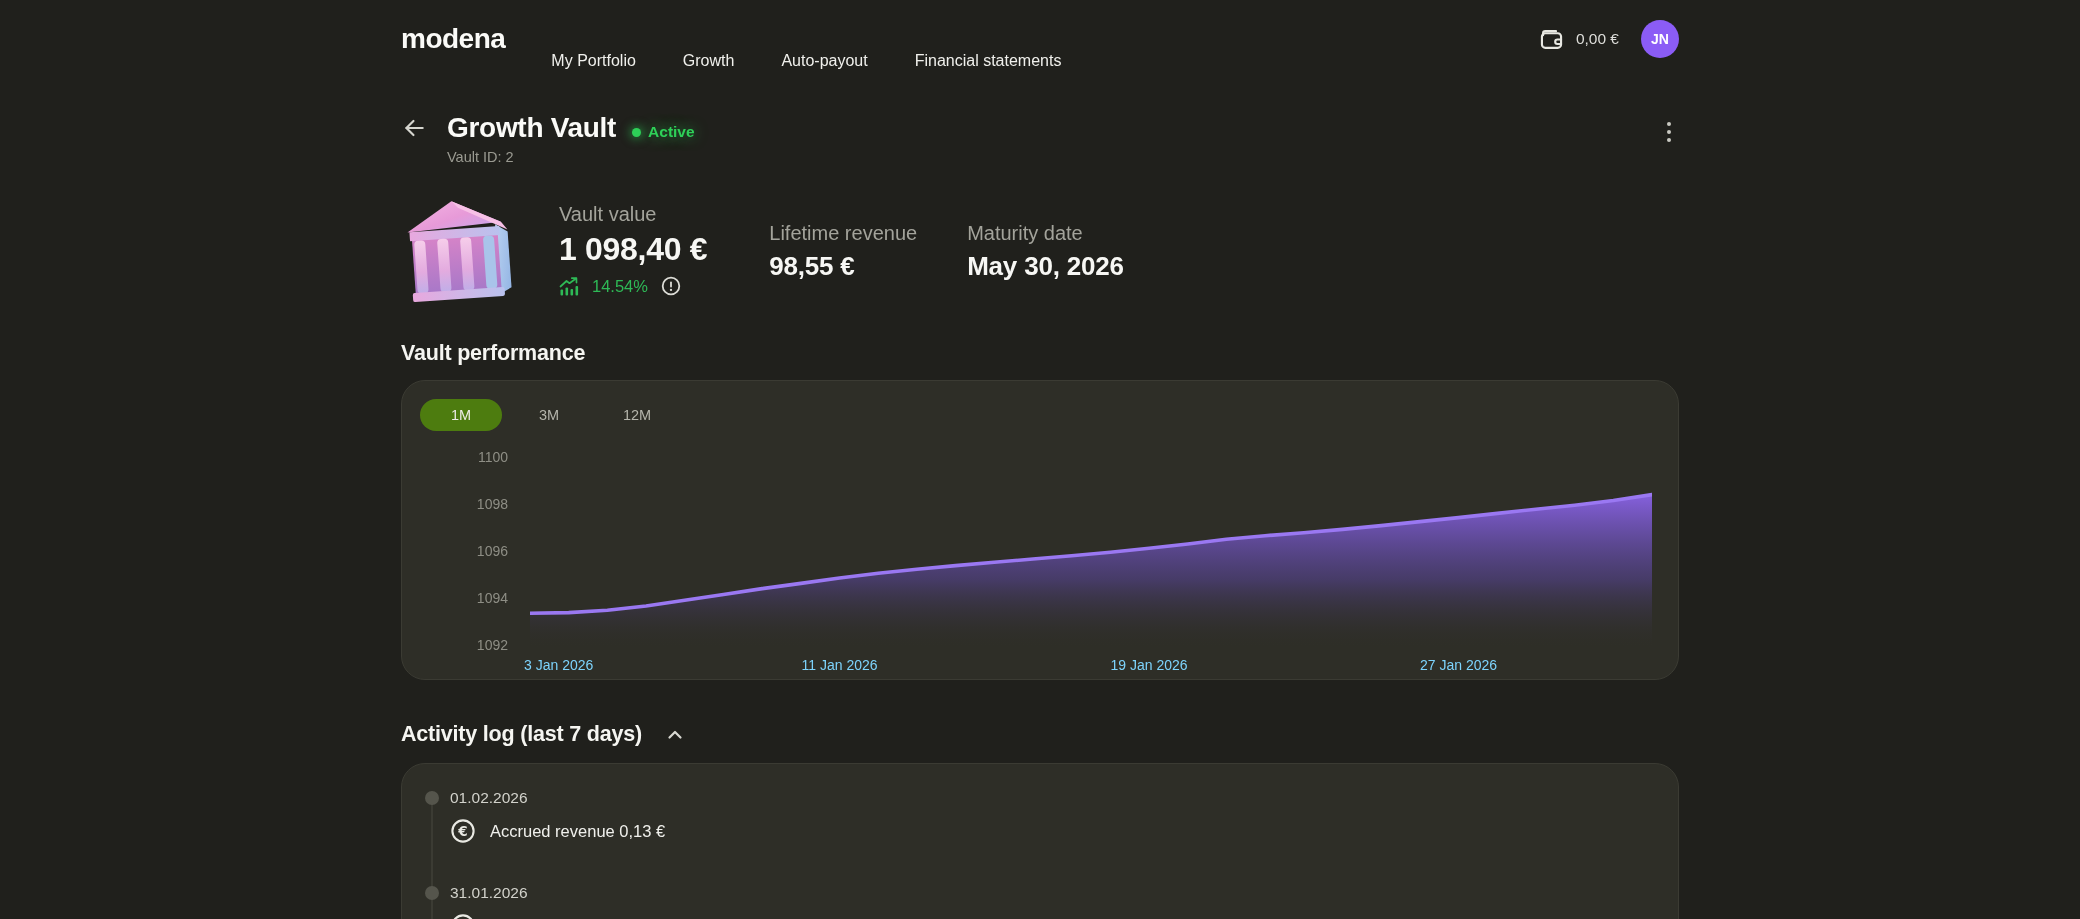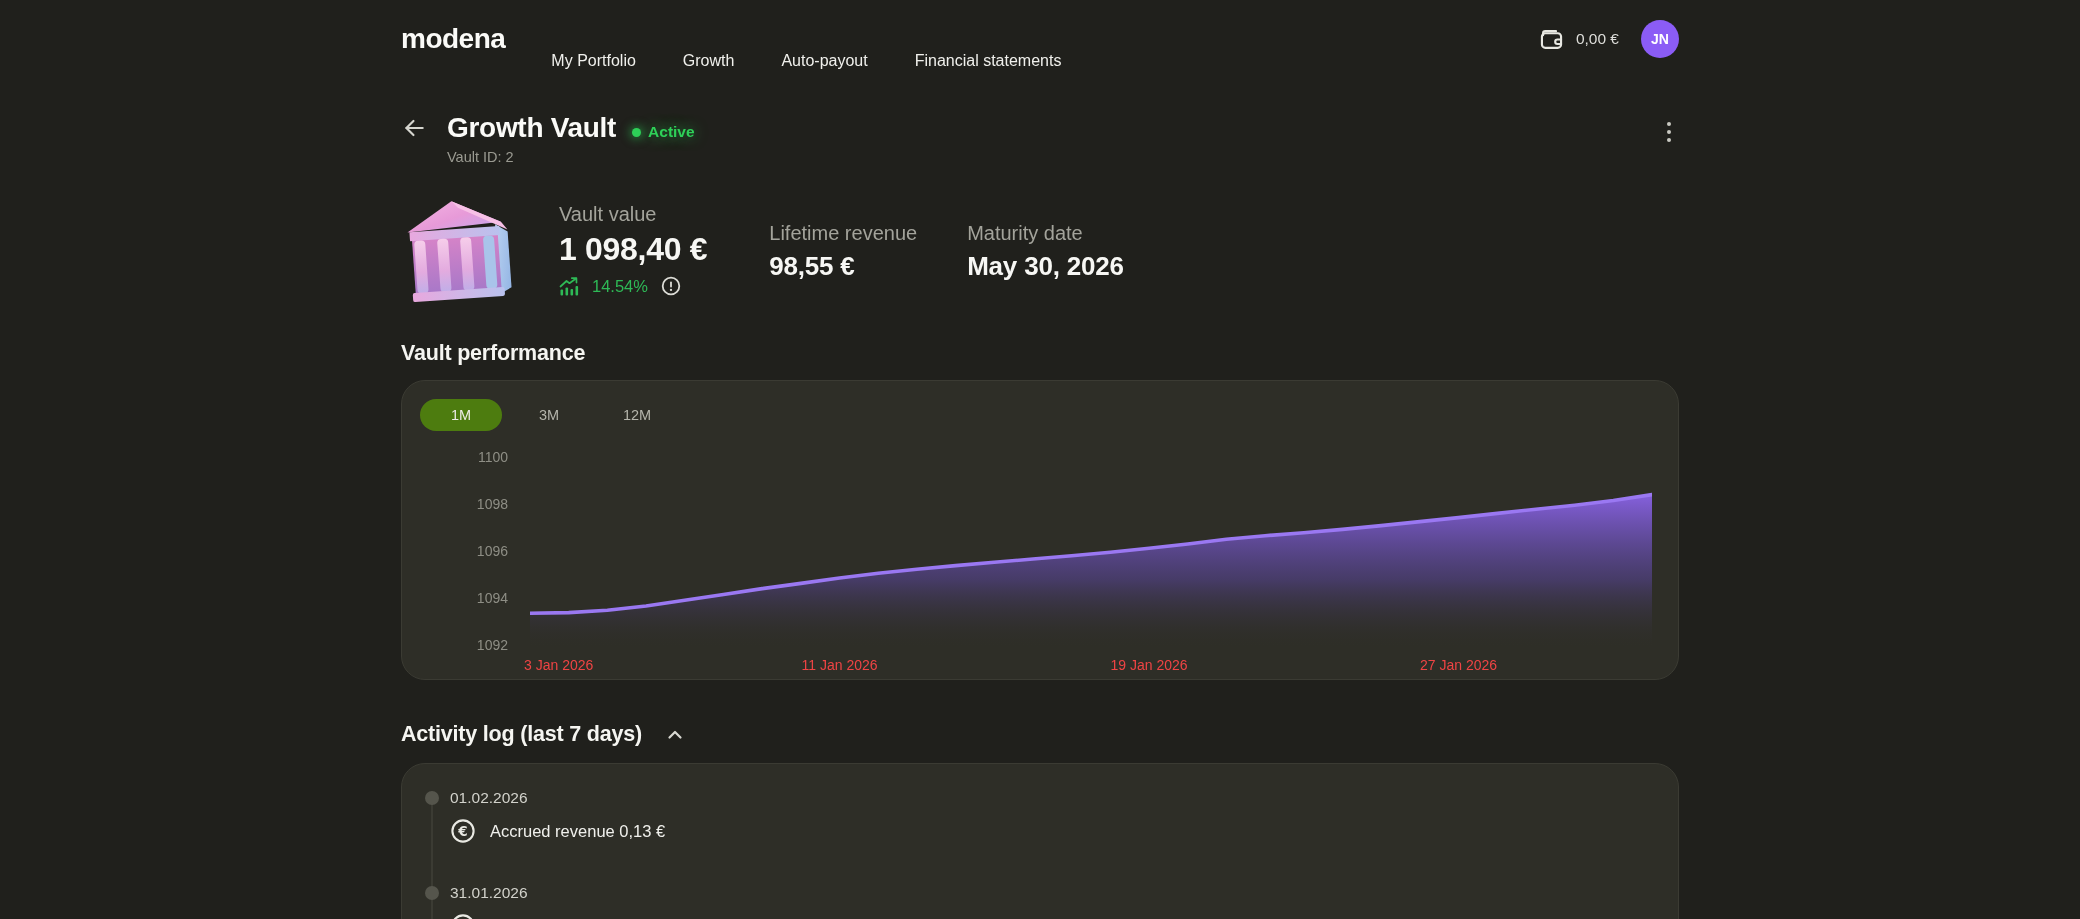--- a/index.html
+++ b/index.html
@@ -71,21 +71,21 @@
   .range-tabs { display:flex; gap:6px; }
   .range-tab { width:82px; height:32px; border-radius:16px; display:flex; align-items:center;
                justify-content:center; font-size:14.5px; color:#b4b4ab; cursor:pointer; }
   .range-tab.active { background:#4d7c0f; color:#ececе6; color:#ececе6; color:#ecece6; font-weight:500; }
   .chart-body { position:relative; margin-top:18px; height:240px; }
   .y-axis { position:absolute; left:0; top:0; width:92px; height:200px; }
   .ytick { position:absolute; right:4px; font-size:14px; color:#8e8e85; line-height:18px; }
   .plot { position:absolute; left:110px; right:26px; top:0; height:200px; }
   .plot svg { width:100%; height:100%; display:block; }
   .x-axis { position:absolute; left:110px; right:26px; top:208px; height:18px; }
-  .xtick { position:absolute; transform:translateX(-50%); font-size:14px; color:#ef4444; white-space:nowrap; }
+  .xtick { position:absolute; transform:translateX(-50%); font-size:14px; color:#7dd3fc; white-space:nowrap; }
   .xtick.first { transform:none; margin-left:-6px; }
 
   
   .activity-card { margin-top:16px; height:220px; padding:26px 0 0 0; position:relative; overflow:hidden; }
   .timeline { position:relative; }
   .timeline-line { position:absolute; left:29px; top:8px; height:400px; width:2px; background:#3b3b33; }
   .t-item { position:relative; margin-left:48px; margin-bottom:41px; }
   .t-dot { position:absolute; left:-25px; top:1px; width:14px; height:14px; border-radius:50%;
            background:#55554c; }
   .t-date { font-size:15.5px; font-weight:500; color:#d2d2cb; line-height:16px; }

